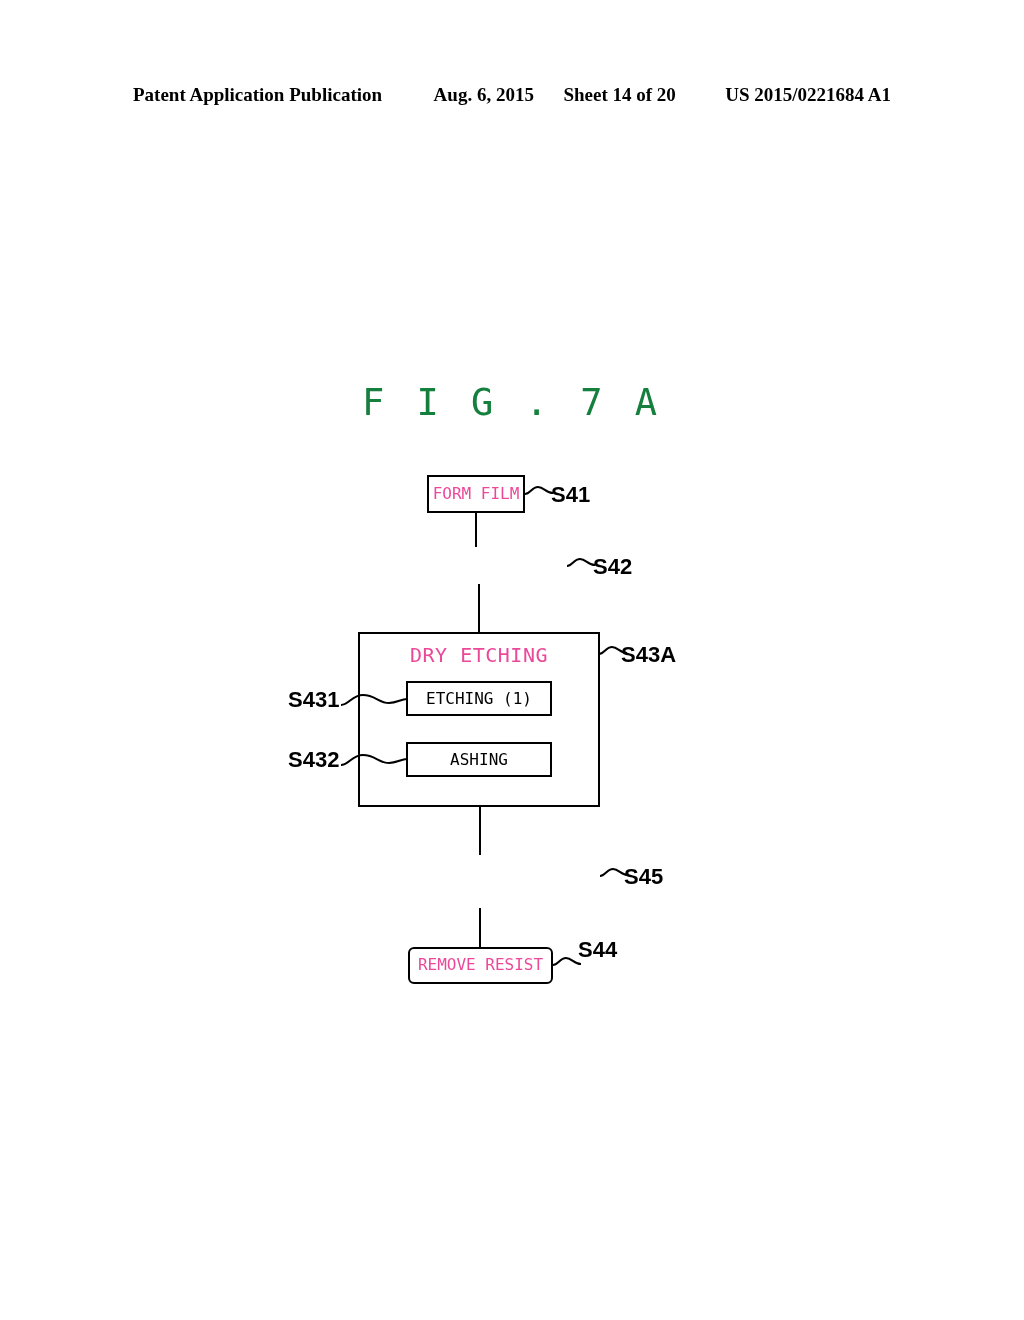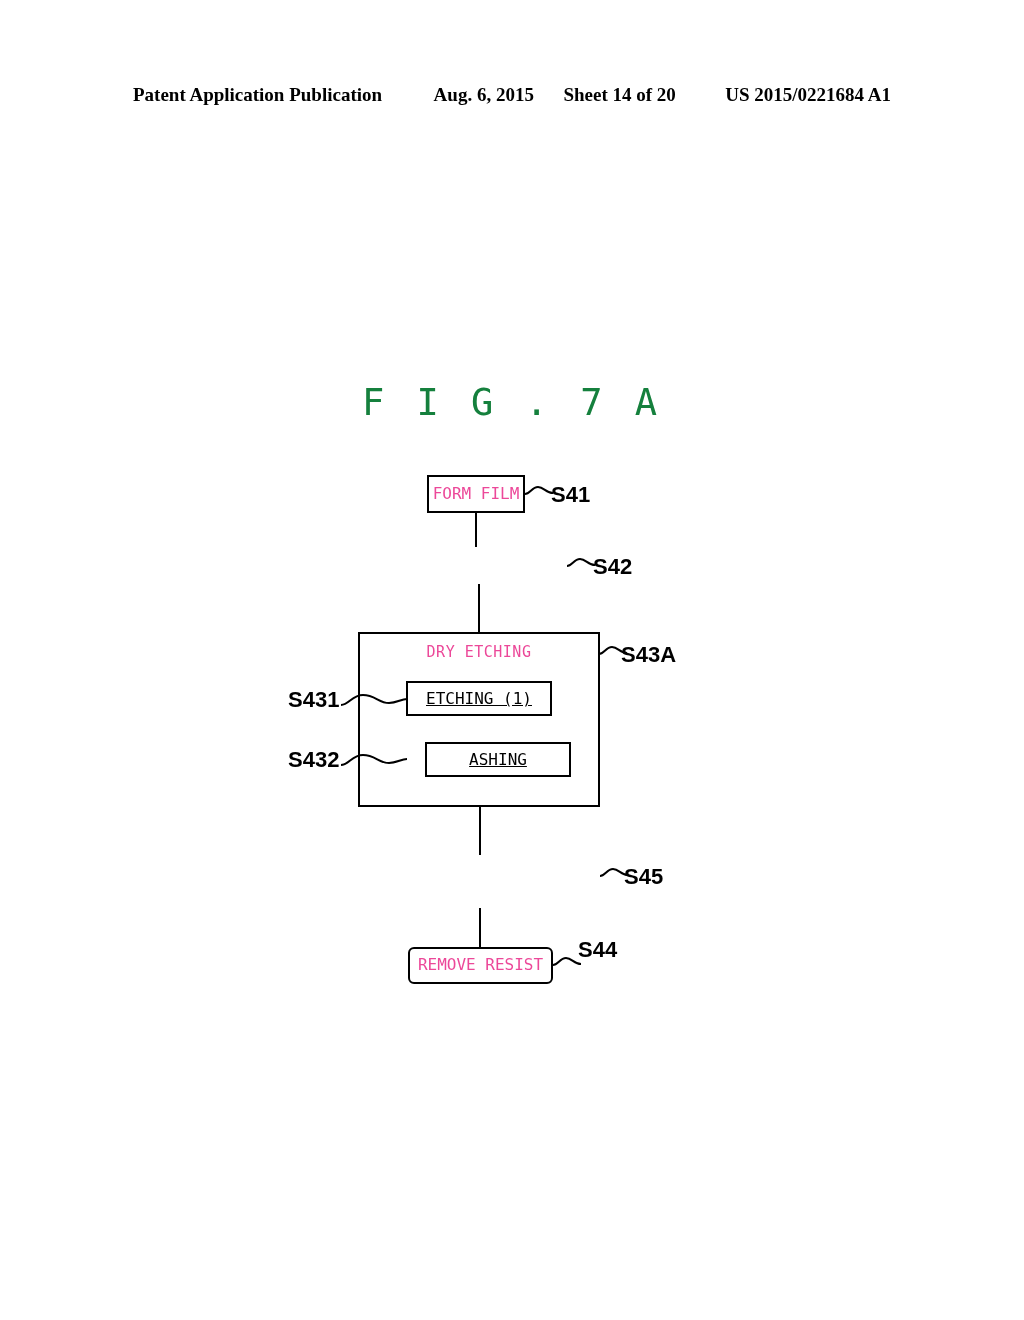--- a/index.html
+++ b/index.html
@@ -73,41 +73,40 @@
 
   
   #node-form-film   { left: 427px; top: 475px;  width: 98px;  height: 38px; font-size: 16px; }
   #node-photolitho  { left: 387px; top: 547px;  width: 181px; height: 37px; font-size: 16px; }
   #node-dry-etching { left: 358px; top: 632px;  width: 242px; height: 175px; justify-content: flex-start; }
   #node-wet-etching { left: 360px; top: 855px;  width: 241px; height: 53px;  font-size: 15px; }
   #node-remove      { left: 408px; top: 947px;  width: 145px; height: 37px;  font-size: 16px; border-radius: 6px; }
 
   #dry-etching-title {
     font-family: "DejaVu Sans Mono", monospace;
-    font-size: 15px;
+    font-size: 20px;
     margin-top: 10px;
     letter-spacing: 0.5px;
     white-space: nowrap;
   }
   .inner-node {
     position: absolute;
     box-sizing: border-box;
     border: 2px solid #000;
     background: #fff;
     display: flex;
     align-items: center;
     justify-content: center;
     font-family: "DejaVu Sans Mono", monospace;
     font-size: 16px;
     color: #000;
     white-space: nowrap;
-    text-decoration: underline;
   }
   #node-etching1 { left: 406px; top: 681px; width: 146px; height: 35px; }
-  #node-ashing   { left: 406px; top: 742px; width: 146px; height: 35px; margin-left: 19px; }
+  #node-ashing   { left: 406px; top: 742px; width: 146px; height: 35px; }
 
   
   .connector {
     position: absolute;
     background: #000;
     width: 2px;
   }
   #conn-1 { left: 475px; top: 513px; height: 34px; }
   #conn-2 { left: 478px; top: 584px; height: 48px; }
   #conn-3 { left: 479px; top: 807px; height: 48px; }

